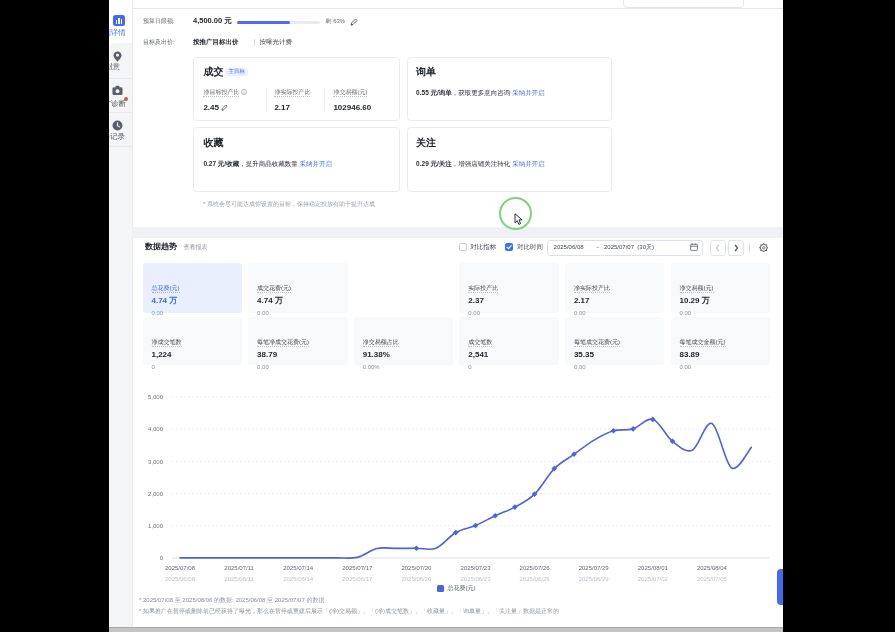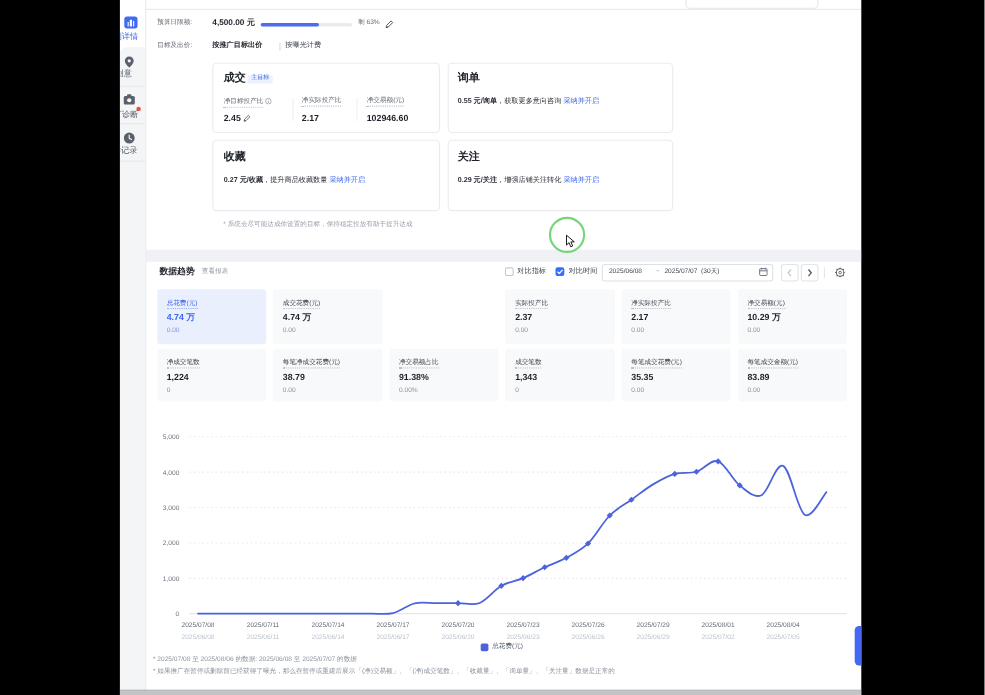--- a/index.html
+++ b/index.html
@@ -1,21 +1,21 @@
 <!DOCTYPE html>
 <html><head><meta charset="utf-8"><style>
 html,body{margin:0;padding:0}
 body{width:895px;height:632px;background:#000;font-family:"Liberation Sans",sans-serif;position:relative;overflow:hidden}
 .a{position:absolute;line-height:1.15}
 .card{position:absolute;border:1px solid #e9ebef;border-radius:4px;background:#fff;box-sizing:border-box}
 .ttl{font-size:10px;font-weight:bold;color:#20242b}
 .lbl{font-size:6px;color:#646a73}
 .du{border-bottom:1px dotted #bcc2cc;padding-bottom:1px}
 .blue{color:#3e66ee}
-.tile{position:absolute;background:#f8f9fb;border-radius:3px;box-sizing:border-box;padding:10px 0 0 9px}
+.tile{position:absolute;background:#f8f9fb;border-radius:3px;box-sizing:border-box;padding:22px 0 0 9px}
 .tile .tl{font-size:6px;color:#41464f;display:inline-block;border-bottom:1px dotted #bcc2cc;padding-bottom:1px;line-height:1}
 .tile .tv{font-size:8px;font-weight:bold;color:#1d2127;margin-top:4px;line-height:1}
 .tile .ts{font-size:6px;color:#8a919d;margin-top:4.5px;line-height:1}
 .tile.sel{background:#e9effd}
 .tile.sel .tl{color:#3b66ee;border-color:#96aff2}
 .tile.sel .tv{color:#3b66ee}
 .tile.sel .ts{color:#7e97ea}
 </style></head>
 <body>
 <div id="app" style="position:absolute;left:109px;top:0;width:674px;height:632px;background:#fff;overflow:hidden;font-size:6px;line-height:1.15">
@@ -138,21 +138,21 @@
     </svg>
 
   <div class="tile sel" style="left:33.5px;top:263px;width:99.6px;height:49.5px"><span class="tl">总花费(元)</span><div class="tv">4.74 万</div><div class="ts">0.00</div></div>
   <div class="tile" style="left:139.1px;top:263px;width:99.6px;height:49.5px"><span class="tl">成交花费(元)</span><div class="tv">4.74 万</div><div class="ts">0.00</div></div>
   <div class="tile" style="left:350.3px;top:263px;width:99.6px;height:49.5px"><span class="tl">实际投产比</span><div class="tv">2.37</div><div class="ts">0.00</div></div>
   <div class="tile" style="left:455.9px;top:263px;width:99.6px;height:49.5px"><span class="tl">净实际投产比</span><div class="tv">2.17</div><div class="ts">0.00</div></div>
   <div class="tile" style="left:561.5px;top:263px;width:99.6px;height:49.5px"><span class="tl">净交易额(元)</span><div class="tv">10.29 万</div><div class="ts">0.00</div></div>
   <div class="tile" style="left:33.5px;top:317px;width:99.6px;height:48px"><span class="tl">净成交笔数</span><div class="tv">1,224</div><div class="ts">0</div></div>
   <div class="tile" style="left:139.1px;top:317px;width:99.6px;height:48px"><span class="tl">每笔净成交花费(元)</span><div class="tv">38.79</div><div class="ts">0.00</div></div>
   <div class="tile" style="left:244.7px;top:317px;width:99.6px;height:48px"><span class="tl">净交易额占比</span><div class="tv">91.38%</div><div class="ts">0.00%</div></div>
-  <div class="tile" style="left:350.3px;top:317px;width:99.6px;height:48px"><span class="tl">成交笔数</span><div class="tv">1,343</div><div class="ts">0</div></div>
+  <div class="tile" style="left:350.3px;top:317px;width:99.6px;height:48px"><span class="tl">成交笔数</span><div class="tv">2,541</div><div class="ts">0</div></div>
   <div class="tile" style="left:455.9px;top:317px;width:99.6px;height:48px"><span class="tl">每笔成交花费(元)</span><div class="tv">35.35</div><div class="ts">0.00</div></div>
   <div class="tile" style="left:561.5px;top:317px;width:99.6px;height:48px"><span class="tl">每笔成交金额(元)</span><div class="tv">83.89</div><div class="ts">0.00</div></div>
 <svg style="position:absolute;left:24px;top:380px" width="650" height="215" viewBox="0 0 650 215">
 <g font-family="Liberation Sans, sans-serif" font-size="6px">
         <line x1="39" y1="17.0" x2="637" y2="17.0" stroke="#e7e9f0" stroke-width="1" stroke-dasharray="1.5,2.5"></line>
         <line x1="39" y1="49.2" x2="637" y2="49.2" stroke="#e7e9f0" stroke-width="1" stroke-dasharray="1.5,2.5"></line>
         <line x1="39" y1="81.4" x2="637" y2="81.4" stroke="#e7e9f0" stroke-width="1" stroke-dasharray="1.5,2.5"></line>
         <line x1="39" y1="113.6" x2="637" y2="113.6" stroke="#e7e9f0" stroke-width="1" stroke-dasharray="1.5,2.5"></line>
         <line x1="39" y1="145.8" x2="637" y2="145.8" stroke="#e7e9f0" stroke-width="1" stroke-dasharray="1.5,2.5"></line>
         <line x1="39" y1="178" x2="637" y2="178" stroke="#dce1ee" stroke-width="1"></line>

